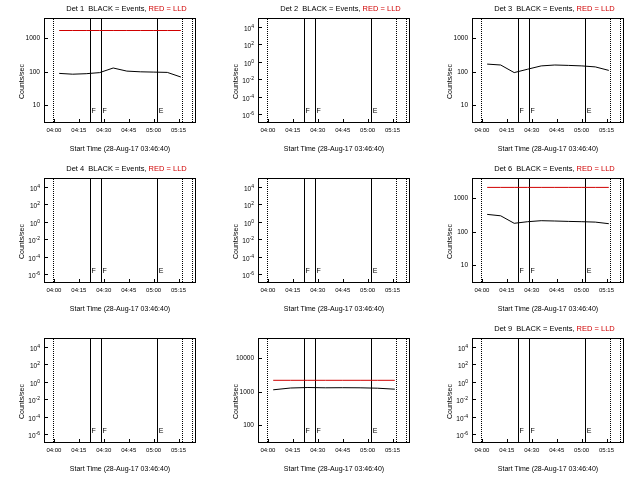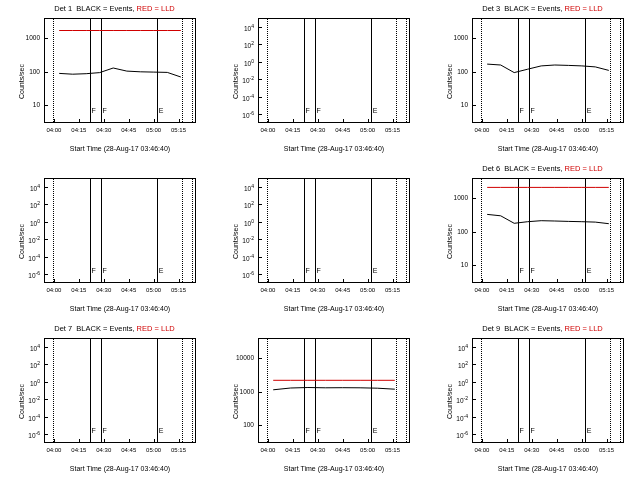--- a/index.html
+++ b/index.html
@@ -1,19 +1,19 @@
 <!DOCTYPE html>
 <html><head>
 <meta charset="utf-8">
 <style>
   html,body{margin:0;padding:0;background:#ffffff;}
   body{width:640px;height:480px;overflow:hidden;font-family:"Liberation Sans",sans-serif;}
   #stage{position:relative;width:640px;height:480px;}
   .panel{position:absolute;width:213px;height:160px;}
-  .ptitle{position:absolute;top:2px;left:0;width:213px;text-align:center;font-size:7.5px;color:#000;white-space:nowrap;}
+  .ptitle{position:absolute;top:2px;left:12px;width:213px;text-align:center;font-size:7.5px;color:#000;white-space:nowrap;}
   .ptitle .blk{color:#000;}
   .ptitle .red{color:#d00000;}
   .plotbox{position:absolute;border:1px solid #000;box-sizing:border-box;background:#fff;}
   .ylab{position:absolute;font-size:7px;color:#000;transform:rotate(-90deg);transform-origin:left top;white-space:nowrap;}
   .xlab{position:absolute;font-size:7px;color:#000;text-align:center;white-space:nowrap;}
   .ytick{position:absolute;font-size:6.5px;color:#000;text-align:right;white-space:nowrap;}
   .xtick{position:absolute;font-size:6px;color:#000;text-align:center;white-space:nowrap;}
   .gridline{position:absolute;background:#000;width:1px;}
   .dotline{position:absolute;width:0;border-left:1px dotted #000;}
   .marker{position:absolute;font-size:7px;color:#000;}
@@ -55,20 +55,21 @@
       <div class="marker" style="left: 150.784px; top: 105px;">E</div>
       <div class="dotline" style="left: 45.12px; top: 17px; height: 103px;"></div>
       <div class="dotline" style="left: 173.56px; top: 17px; height: 103px;"></div>
       <div class="dotline" style="left: 184.2px; top: 17px; height: 103px;"></div>
       <svg width="152" height="105" style="left: 36px; top: 16px;">
         <path d="M15.2 12.5 L28.7 12.5 L42.2 12.5 L55.7 12.5 L69.2 12.5 L82.8 12.5 L96.3 12.5 L109.8 12.5 L123.3 12.5 L136.8 12.5" fill="none" stroke="#d00000" stroke-width="1"></path>
         <path d="M15.2 55.4 L28.7 56.2 L42.2 55.7 L55.7 54.6 L69.2 50.0 L82.8 53.1 L96.3 53.8 L109.8 54.1 L123.3 54.4 L136.8 59.0" fill="none" stroke="#000000" stroke-width="1"></path>
       </svg>
     </div>
     <div class="panel" style="left: 222px; top: 2px;">
+      <div class="ptitle"><span class="blk">Det 2&nbsp; BLACK = Events,&nbsp;</span><span class="red">RED = LLD</span></div>
       <div class="plotbox" style="left: 36px; top: 16px; width: 152px; height: 105px;"></div>
       <div class="ylab" style="left: 10px; top: 96.5px;">Counts/sec</div>
       <div class="xlab" style="left: 36px; width: 152px; top: 143px;">Start Time (28-Aug-17 03:46:40)</div>
       <div class="ytick" style="left: 0px; width: 32px; top: 108.25px;">10<sup style="font-size:5px">-6</sup></div>
       <div class="tickmark" style="left: 36px; top: 112.25px; width: 4px; height: 1px;"></div>
       <div class="ytick" style="left: 0px; width: 32px; top: 90.75px;">10<sup style="font-size:5px">-4</sup></div>
       <div class="tickmark" style="left: 36px; top: 94.75px; width: 4px; height: 1px;"></div>
       <div class="ytick" style="left: 0px; width: 32px; top: 73.25px;">10<sup style="font-size:5px">-2</sup></div>
       <div class="tickmark" style="left: 36px; top: 77.25px; width: 4px; height: 1px;"></div>
       <div class="ytick" style="left: 0px; width: 32px; top: 55.75px;">10<sup style="font-size:5px">0</sup></div>
@@ -130,20 +131,21 @@
       <div class="gridline" style="left: 148.784px; top: 17px; height: 103px;"></div>
       <div class="marker" style="left: 150.784px; top: 105px;">E</div>
       <div class="dotline" style="left: 45.12px; top: 17px; height: 103px;"></div>
       <div class="dotline" style="left: 173.56px; top: 17px; height: 103px;"></div>
       <div class="dotline" style="left: 184.2px; top: 17px; height: 103px;"></div>
       <svg width="152" height="105" style="left: 36px; top: 16px;">
         <path d="M15.2 46.1 L28.7 47.0 L42.2 54.6 L55.7 51.2 L69.2 47.9 L82.8 47.0 L96.3 47.4 L109.8 47.9 L123.3 48.9 L136.8 52.4" fill="none" stroke="#000000" stroke-width="1"></path>
       </svg>
     </div>
     <div class="panel" style="left: 8px; top: 162px;">
+      <div class="ptitle"><span class="blk">Det 4&nbsp; BLACK = Events,&nbsp;</span><span class="red">RED = LLD</span></div>
       <div class="plotbox" style="left: 36px; top: 16px; width: 152px; height: 105px;"></div>
       <div class="ylab" style="left: 10px; top: 96.5px;">Counts/sec</div>
       <div class="xlab" style="left: 36px; width: 152px; top: 143px;">Start Time (28-Aug-17 03:46:40)</div>
       <div class="ytick" style="left: 0px; width: 32px; top: 108.25px;">10<sup style="font-size:5px">-6</sup></div>
       <div class="tickmark" style="left: 36px; top: 112.25px; width: 4px; height: 1px;"></div>
       <div class="ytick" style="left: 0px; width: 32px; top: 90.75px;">10<sup style="font-size:5px">-4</sup></div>
       <div class="tickmark" style="left: 36px; top: 94.75px; width: 4px; height: 1px;"></div>
       <div class="ytick" style="left: 0px; width: 32px; top: 73.25px;">10<sup style="font-size:5px">-2</sup></div>
       <div class="tickmark" style="left: 36px; top: 77.25px; width: 4px; height: 1px;"></div>
       <div class="ytick" style="left: 0px; width: 32px; top: 55.75px;">10<sup style="font-size:5px">0</sup></div>
@@ -243,21 +245,20 @@
       <div class="marker" style="left: 150.784px; top: 105px;">E</div>
       <div class="dotline" style="left: 45.12px; top: 17px; height: 103px;"></div>
       <div class="dotline" style="left: 173.56px; top: 17px; height: 103px;"></div>
       <div class="dotline" style="left: 184.2px; top: 17px; height: 103px;"></div>
       <svg width="152" height="105" style="left: 36px; top: 16px;">
         <path d="M15.2 9.4 L28.7 9.4 L42.2 9.4 L55.7 9.4 L69.2 9.4 L82.8 9.4 L96.3 9.4 L109.8 9.4 L123.3 9.4 L136.8 9.4" fill="none" stroke="#d00000" stroke-width="1"></path>
         <path d="M15.2 36.4 L28.7 37.8 L42.2 45.3 L55.7 43.7 L69.2 42.7 L82.8 43.0 L96.3 43.4 L109.8 43.7 L123.3 44.1 L136.8 45.7" fill="none" stroke="#000000" stroke-width="1"></path>
       </svg>
     </div>
     <div class="panel" style="left: 8px; top: 322px;">
-      <div class="ptitle"><span class="blk">Det 7&nbsp; BLACK = Events,&nbsp;</span><span class="red">RED = LLD</span></div>
       <div class="plotbox" style="left: 36px; top: 16px; width: 152px; height: 105px;"></div>
       <div class="ylab" style="left: 10px; top: 96.5px;">Counts/sec</div>
       <div class="xlab" style="left: 36px; width: 152px; top: 143px;">Start Time (28-Aug-17 03:46:40)</div>
       <div class="ytick" style="left: 0px; width: 32px; top: 108.25px;">10<sup style="font-size:5px">-6</sup></div>
       <div class="tickmark" style="left: 36px; top: 112.25px; width: 4px; height: 1px;"></div>
       <div class="ytick" style="left: 0px; width: 32px; top: 90.75px;">10<sup style="font-size:5px">-4</sup></div>
       <div class="tickmark" style="left: 36px; top: 94.75px; width: 4px; height: 1px;"></div>
       <div class="ytick" style="left: 0px; width: 32px; top: 73.25px;">10<sup style="font-size:5px">-2</sup></div>
       <div class="tickmark" style="left: 36px; top: 77.25px; width: 4px; height: 1px;"></div>
       <div class="ytick" style="left: 0px; width: 32px; top: 55.75px;">10<sup style="font-size:5px">0</sup></div>

